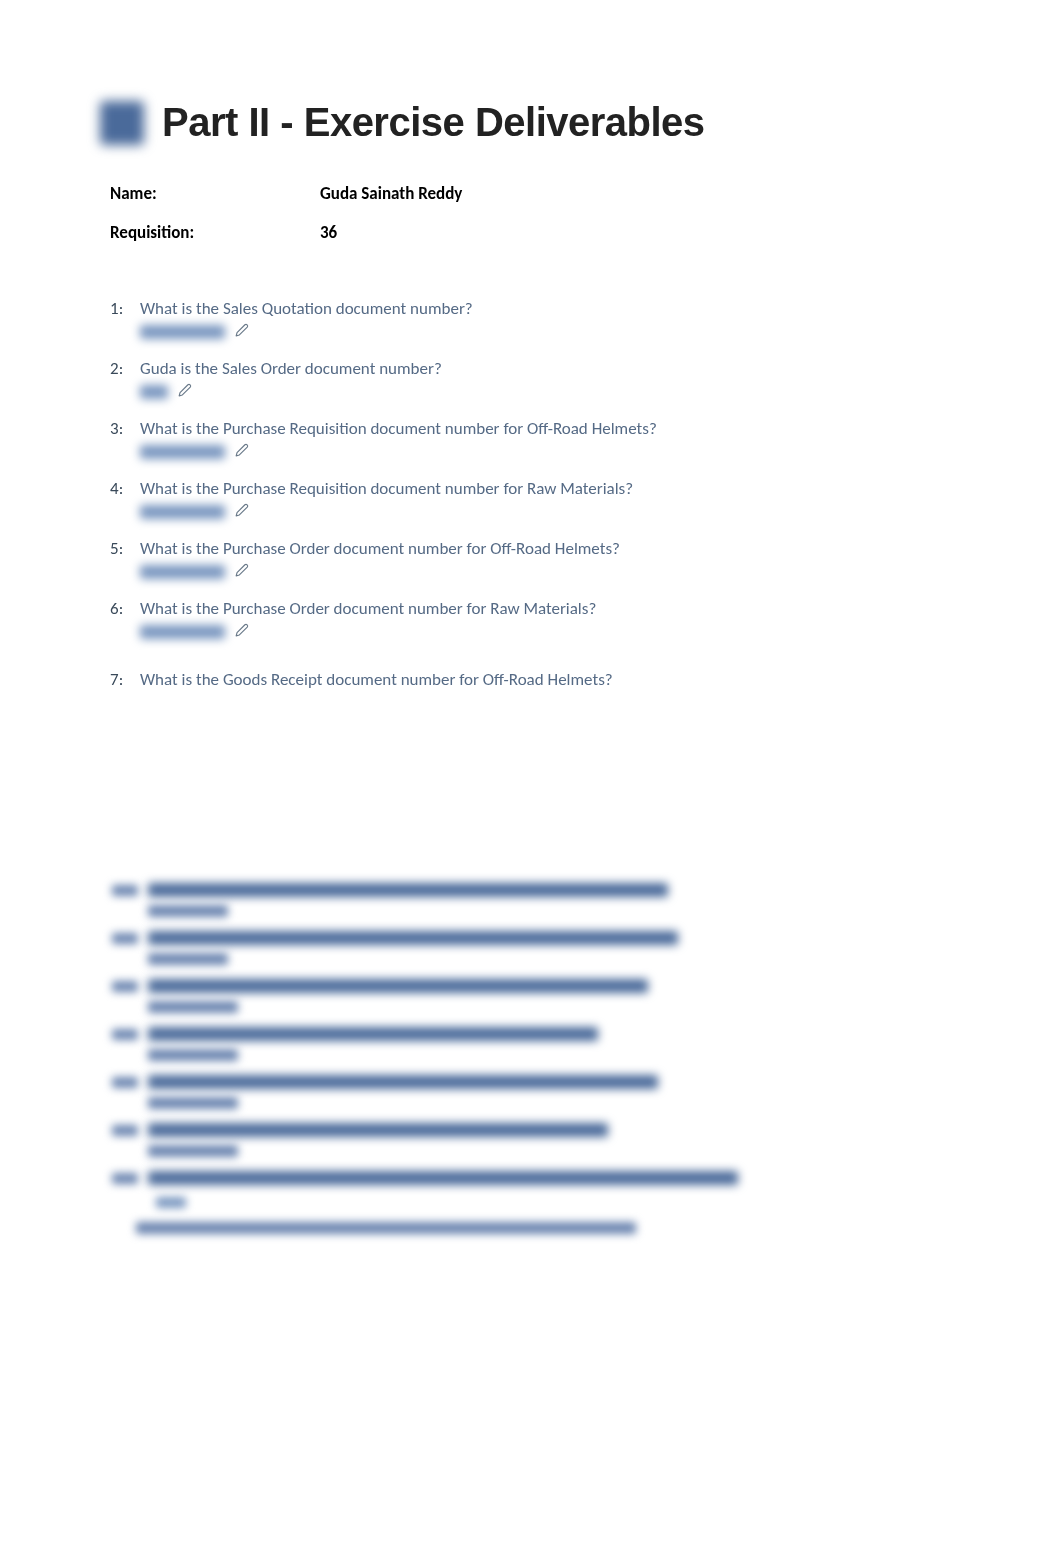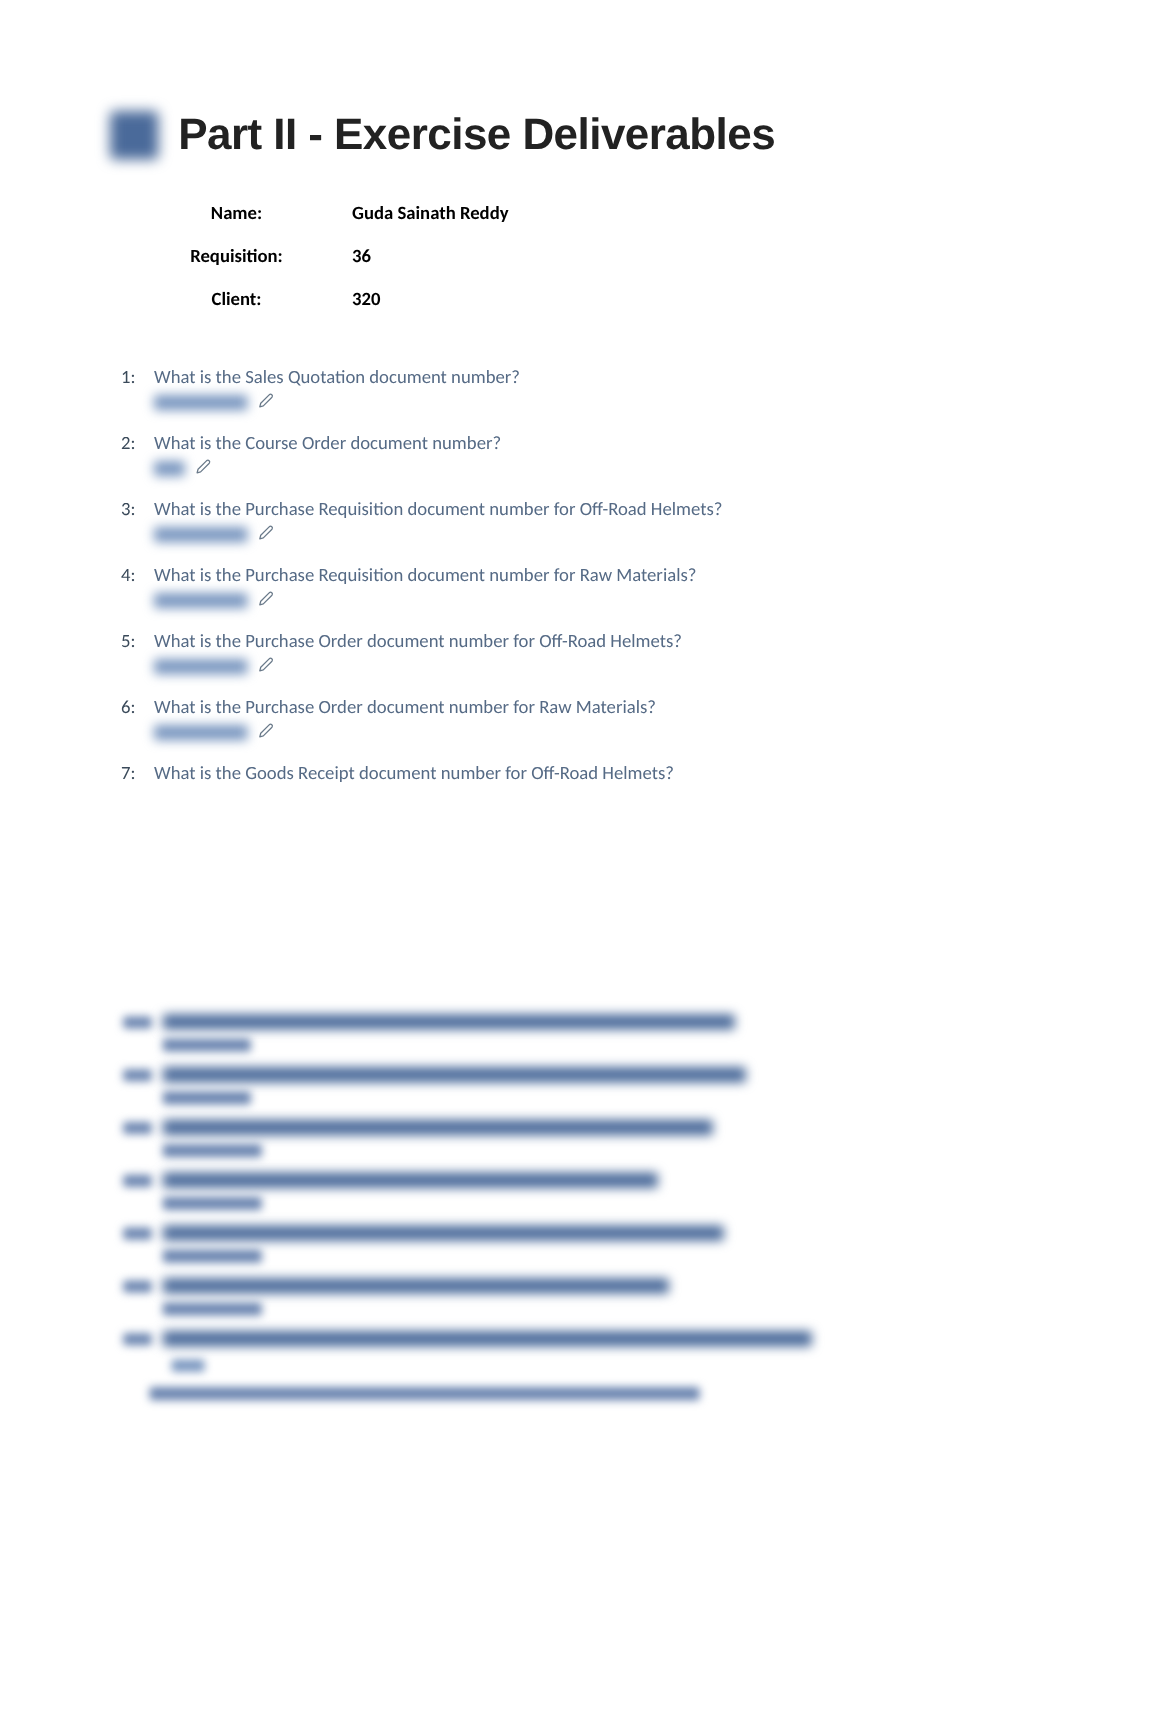--- a/index.html
+++ b/index.html
@@ -32,21 +32,20 @@
   h1 {
     font-family: Arial, sans-serif;
     font-size: 40px;
     font-weight: bold;
     color: #222;
     letter-spacing: -0.5px;
   }
   .meta-table {
     margin-left: 10px;
     margin-bottom: 50px;
-    text-align: center;
   }
   .meta-row {
     display: flex;
     margin-bottom: 18px;
     font-size: 17px;
   }
   .meta-label {
     font-weight: bold;
     width: 210px;
     flex-shrink: 0;
@@ -59,20 +58,21 @@
     counter-reset: q;
     margin-left: 10px;
   }
   ol.questions > li {
     counter-increment: q;
     display: flex;
     align-items: flex-start;
     margin-bottom: 8px;
     min-height: 52px;
     flex-direction: column;
+    justify-content: center;
   }
   .q-line {
     display: flex;
     align-items: baseline;
   }
   .q-num {
     width: 30px;
     flex-shrink: 0;
     font-size: 17px;
     color: #3a4a5a;
@@ -174,43 +174,39 @@
 
 <div class="meta-table">
   <div class="meta-row">
     <span class="meta-label">Name:</span>
     <span class="meta-value">Guda Sainath Reddy</span>
   </div>
   <div class="meta-row">
     <span class="meta-label">Requisition:</span>
     <span class="meta-value">36</span>
   </div>
-  <div class="meta-row">
-    <span class="meta-label">Client:</span>
-    <span class="meta-value">320</span>
-  </div>
 </div>
 
 <ol class="questions" id="qlist">
     <li>
       <div class="q-line">
         <span class="q-num"></span>
         <span class="q-text">What is the Sales Quotation document number?</span>
       </div>
       <div class="answer-line">
         <div class="blur-answer"></div>
         <span class="pencil-icon"><svg viewBox="0 0 24 24" fill="none" stroke="#6a7a8a" stroke-width="2" stroke-linecap="round" stroke-linejoin="round">
             <path d="M17 3a2.85 2.85 0 0 1 4 4L7.5 20.5 2 22l1.5-5.5L17 3z"></path>
           </svg></span>
       </div>
     </li>
     <li>
       <div class="q-line">
         <span class="q-num"></span>
-        <span class="q-text">What is the Course Order document number?</span>
+        <span class="q-text">Guda is the Sales Order document number?</span>
       </div>
       <div class="answer-line">
         <div class="blur-answer short"></div>
         <span class="pencil-icon"><svg viewBox="0 0 24 24" fill="none" stroke="#6a7a8a" stroke-width="2" stroke-linecap="round" stroke-linejoin="round">
             <path d="M17 3a2.85 2.85 0 0 1 4 4L7.5 20.5 2 22l1.5-5.5L17 3z"></path>
           </svg></span>
       </div>
     </li>
     <li>
       <div class="q-line">

